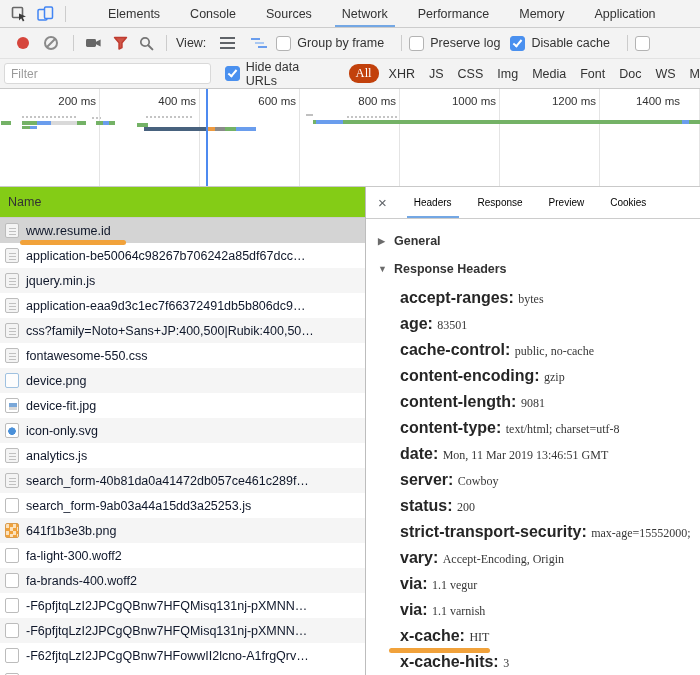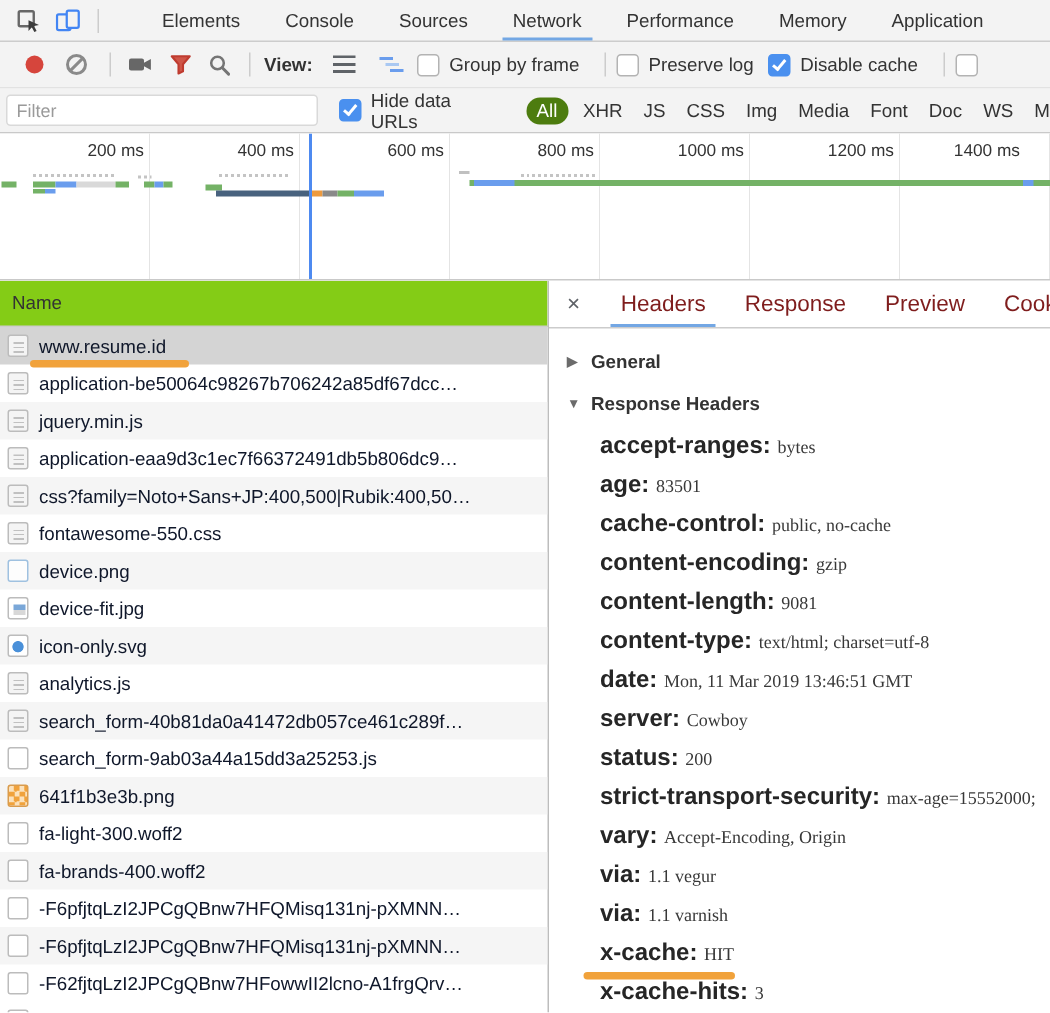--- a/index.html
+++ b/index.html
@@ -10,38 +10,38 @@
   .ibox{width:20px;height:18px;display:flex;align-items:center;justify-content:center;margin:0 3px;}
   .vsep{width:1px;height:16px;background:#ccc;margin:0 7px;flex:none;}
   .tabs{display:flex;height:100%;margin-left:20px;gap:0;}
   .tab{position:relative;display:flex;align-items:center;height:100%;padding:0 15px;font-size:12.5px;color:#333;cursor:default;}
   .tab.active::after{content:"";position:absolute;left:8px;right:8px;bottom:0;height:2px;background:#73a7e4;}
   
   .toolbar{height:30px;background:#f3f3f3;border-bottom:1px solid #e2e2e2;display:flex;align-items:center;padding-left:10px;font-size:12.5px;}
   .rec{width:12px;height:12px;border-radius:50%;background:#d6453c;margin:0 7px;flex:none;}
   .block{width:10px;height:10px;border:2px solid #8a8a8a;border-radius:50%;position:relative;margin:0 8px;flex:none;}
   .block::after{content:"";position:absolute;left:-1px;top:4px;width:12px;height:2px;background:#8a8a8a;transform:rotate(-45deg);}
-  .tlabeltxt{color:#333;margin:0 6px 0 2px;font-weight:bold;}
+  .tlabeltxt{color:#333;margin:0 6px 0 2px;}
   .iclist{width:15px;height:12px;margin:0 8px;flex:none;
     background:repeating-linear-gradient(180deg,#5f6368 0 2px,transparent 2px 5px);}
   .icwater{width:17px;height:12px;margin:0 8px;flex:none;background:
     linear-gradient(#6a9ded,#6a9ded) 0px 1px/9px 2px no-repeat,
     linear-gradient(#a9c8f2,#a9c8f2) 4px 5px/9px 2px no-repeat,
     linear-gradient(#6a9ded,#6a9ded) 7px 9px/9px 2px no-repeat;}
   .cb{width:13px;height:13px;border:1px solid #b3b3b3;border-radius:3px;background:#fff;display:inline-block;flex:none;position:relative;margin-right:6px;}
   .cb.checked{background:#4a90ef;border-color:#4a90ef;}
   .cb.checked::after{content:"";position:absolute;left:4px;top:1px;width:3px;height:7px;border:solid #fff;border-width:0 2px 2px 0;transform:rotate(40deg);}
   .cblabel{margin-right:10px;color:#333;}
   
   .filterrow{height:29px;background:#f3f3f3;border-bottom:1px solid #c9c9c9;display:flex;align-items:center;padding-left:4px;font-size:12.5px;}
   .finput{width:205px;height:19px;border:1px solid #d9d9d9;border-radius:3px;background:#fff;font:12px "Liberation Sans",sans-serif;padding:0 6px;color:#333;outline:none;margin-right:14px;}
   .finput::placeholder{color:#9a9a9a;}
   .pills{display:flex;align-items:center;gap:14px;margin-left:10px;white-space:nowrap;}
   .pill{color:#333;cursor:default;}
-  .pill.all{background:#4d7c0f;color:#fff;border-radius:9px;padding:2px 7px;margin-right:-4px;}
+  .pill.all{background:#c2410c;color:#fff;border-radius:9px;padding:2px 7px;margin-right:-4px;font-family:Liberation Serif, serif;}
   
   .timeline{position:relative;height:97px;background:#fff;border-bottom:1px solid #c9c9c9;overflow:hidden;
     background-image:repeating-linear-gradient(to right,transparent 0 99px,#e4e4e4 99px 100px);}
   .tlabel{position:absolute;top:6px;width:56px;text-align:right;font-size:11.5px;color:#333;}
   .tbar{position:absolute;height:4px;}
   .tbar.dots{height:2px;background:repeating-linear-gradient(90deg,#c4c4c4 0 2px,transparent 2px 4px);}
   
   .split{display:flex;height:490px;}
   .left{width:365px;flex:none;border-right:1px solid #bdbdbd;overflow:hidden;background:#fff;}
   .colhead{height:30px;line-height:30px;background:#84cc16;border-bottom:1px solid #ccc;padding-left:8px;font-size:12.5px;color:#333;}
@@ -53,21 +53,21 @@
   .ic-plain{background:#fff;}
   .ic-img{border-color:#9fc1e0;background:#fdfdfd;}
   .ic-thumb{background:#fff linear-gradient(#7aa7d8 0 55%,#d8d8d8 55%) 3px 4px/8px 7px no-repeat;}
   .ic-svg{background:#fff radial-gradient(circle at 50% 55%,#4a90d9 0 3.5px,transparent 4px);}
   .ic-orange{border-color:#d99c4e;background:repeating-conic-gradient(#f0a23c 0 25%,#fbe2bd 0 50%);background-size:7px 7px;}
   
   .right{flex:1;overflow:hidden;background:#fff;}
   .rtabs{display:flex;align-items:center;height:31px;border-bottom:1px solid #ccc;padding-left:12px;}
   .closex{font-size:15px;color:#5f6368;margin-right:14px;cursor:default;line-height:1;}
   .rtabwrap{display:flex;height:100%;}
-  .rtab{position:relative;display:flex;align-items:center;height:100%;padding:0 13px;font-size:15px;color:#7f1d1d;cursor:default;}
+  .rtab{position:relative;display:flex;align-items:center;height:100%;padding:0 13px;font-size:10px;color:#000000;cursor:default;}
   .rtab.active::after{content:"";position:absolute;left:6px;right:6px;bottom:0;height:2px;background:#73a7e4;}
   .rcontent{padding-top:8px;}
   .section{height:28px;display:flex;align-items:center;padding-left:12px;gap:7px;font-size:12.5px;font-weight:bold;color:#333;cursor:default;}
   .tri{font-size:9px;color:#6b6b6b;width:9px;flex:none;}
   .hlist{margin-top:2px;padding-left:34px;}
   .hline{height:26px;line-height:26px;white-space:nowrap;overflow:hidden;}
   .hkey{font-size:16px;font-weight:bold;color:#262626;}
   .hval{font-family:Liberation Serif, serif;font-size:12px;color:#383838;}
   
   .annot{position:absolute;height:5px;border-radius:3px;background:#f1a23b;z-index:9;}

